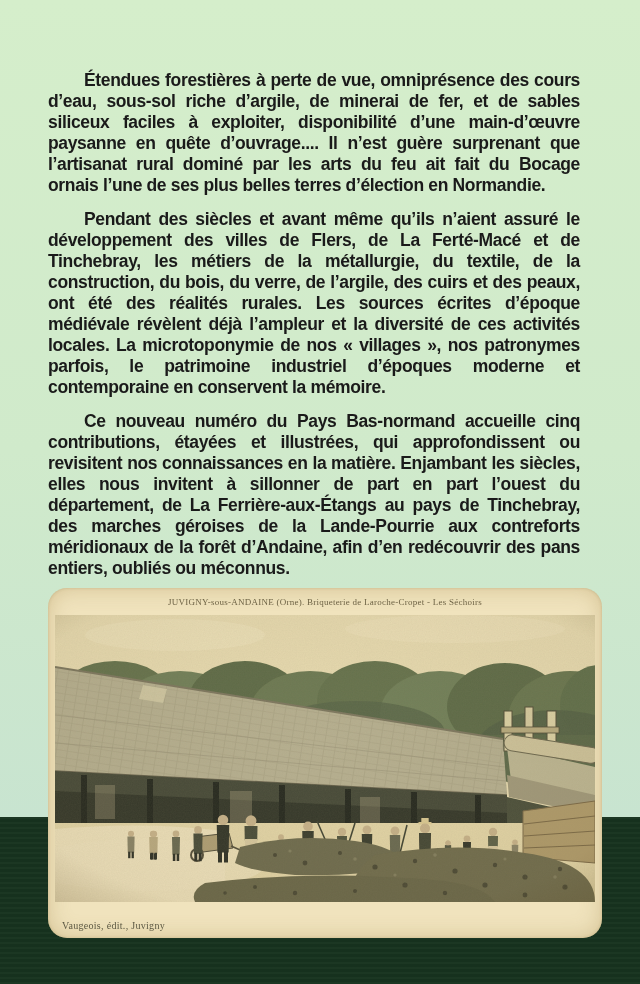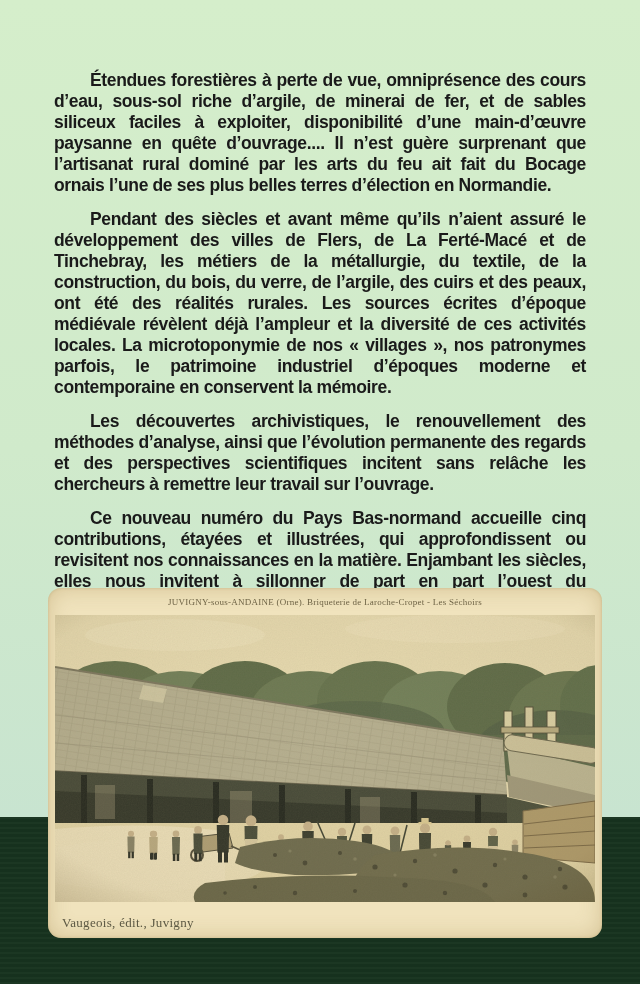--- a/index.html
+++ b/index.html
@@ -20,61 +20,60 @@
   .paper{
     position:absolute;left:0;top:0;width:640px;height:817px;
     background:linear-gradient(180deg,var(--page-background) 0%,#d0eacb 55%,var(--page-background-lower) 100%);
   }
   .band{
     position:absolute;left:0;top:817px;width:640px;height:167px;
     background:var(--cover-band);
     background-image:repeating-linear-gradient(180deg,rgba(255,255,255,0.02) 0 2px,rgba(0,0,0,0.04) 2px 5px);
   }
   .text-block{
-    position:absolute;left:54px;top:70px;width:532px;
+    position:absolute;left:48px;top:70px;width:532px;
     color:var(--body-text);
     font-size:17.5px;line-height:21px;font-weight:bold;
     letter-spacing:-0.35px;
     text-align:justify;
   }
   .text-block p{margin:0 0 13px 0;text-indent:36px;}
   .text-block .ital{}
   .postcard{
     position:absolute;left:48px;top:588px;width:554px;height:350px;
     background:var(--postcard-cream);
-    border-radius:13px;
+    border-radius:19px;
     box-shadow:inset 0 0 22px rgba(150,118,55,0.30), inset 0 0 3px rgba(120,95,40,0.25);
     overflow:hidden;
   }
   .postcard-caption{
     position:absolute;left:0;top:9px;width:100%;
     text-align:center;
     font-family:"Liberation Serif",serif;
     font-size:9px;letter-spacing:0.25px;
     color:var(--postcard-caption-ink);
   }
   .postcard-photo{
     position:absolute;left:7px;top:27px;width:540px;height:287px;
     display:block;
   }
   .postcard-publisher{
     position:absolute;left:14px;bottom:7px;
     font-family:"Liberation Serif",serif;
-    font-size:13px;letter-spacing:0.3px;
+    font-size:10px;letter-spacing:0.3px;
     color:#5c5843;
   }
 </style>
 </head>
 <body>
 
 <div class="paper">
   <div class="text-block">
     <p>Étendues forestières à perte de vue, omniprésence des cours d’eau, sous-sol riche d’argile, de minerai de fer, et de sables siliceux faciles à exploiter, disponibilité d’une main-d’œuvre paysanne en quête d’ouvrage.... Il n’est guère surprenant que l’artisanat rural dominé par les arts du feu ait fait du Bocage ornais l’une de ses plus belles terres d’élection en Normandie.</p>
     <p>Pendant des siècles et avant même qu’ils n’aient assuré le développement des villes de Flers, de La Ferté-Macé et de Tinchebray, les métiers de la métallurgie, du textile, de la construction, du bois, du verre, de l’argile, des cuirs et des peaux, ont été des réalités rurales. Les sources écrites d’époque médiévale révèlent déjà l’ampleur et la diversité de ces activités locales. La microtoponymie de nos « villages », nos patronymes parfois, le patrimoine industriel d’époques moderne et contemporaine en conservent la mémoire.</p>
-    <p>Les découvertes archivistiques, le renouvellement des méthodes d’analyse, ainsi que l’évolution permanente des regards et des perspectives scientifiques incitent sans relâche les chercheurs à remettre leur travail sur l’ouvrage.</p>
     <p><span>Ce nouveau numéro du </span><span class="ital">Pays Bas-normand</span><span> accueille cinq contributions, étayées et illustrées, qui approfondissent ou revisitent nos connaissances en la matière. Enjambant les siècles, elles nous invitent à sillonner de part en part l’ouest du département, de La Ferrière-aux-Étangs au pays de Tinchebray, des marches géroises de la Lande-Pourrie aux contreforts méridionaux de la forêt d’Andaine, afin d’en redécouvrir des pans entiers, oubliés ou méconnus.</span></p>
   </div>
 </div>
 
 <div class="band"></div>
 
 <div class="postcard">
   <div class="postcard-caption">JUVIGNY-sous-ANDAINE (Orne). Briqueterie de Laroche-Cropet - Les Séchoirs</div>
 
   <svg class="postcard-photo" viewBox="0 0 540 287" xmlns="http://www.w3.org/2000/svg" aria-hidden="true">

